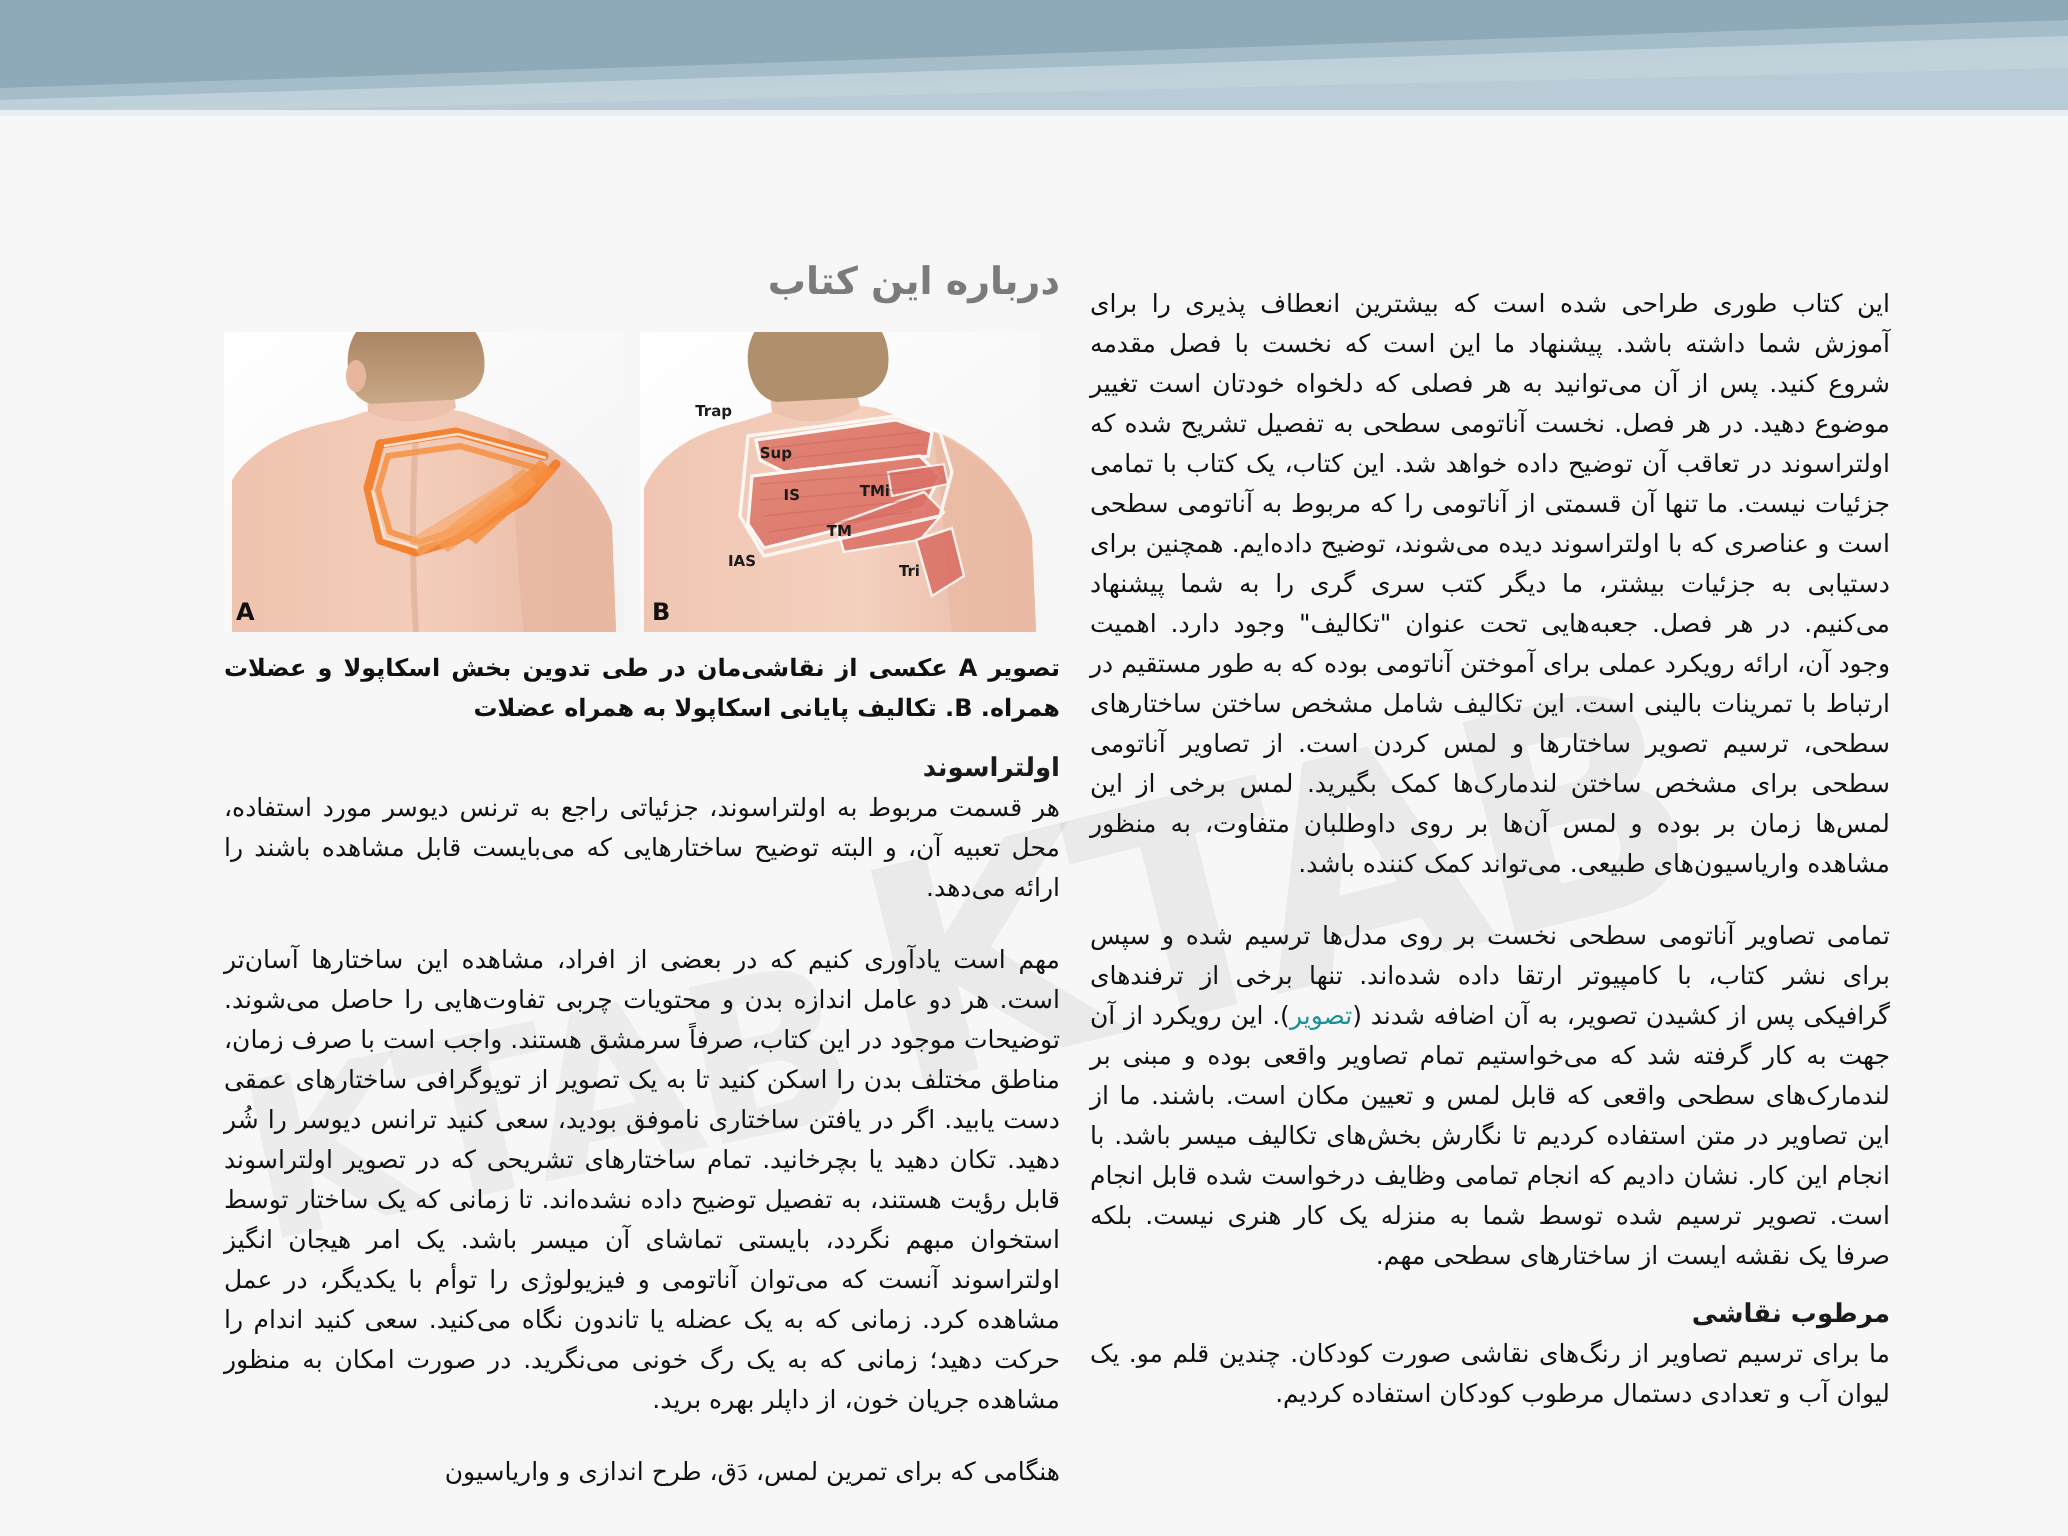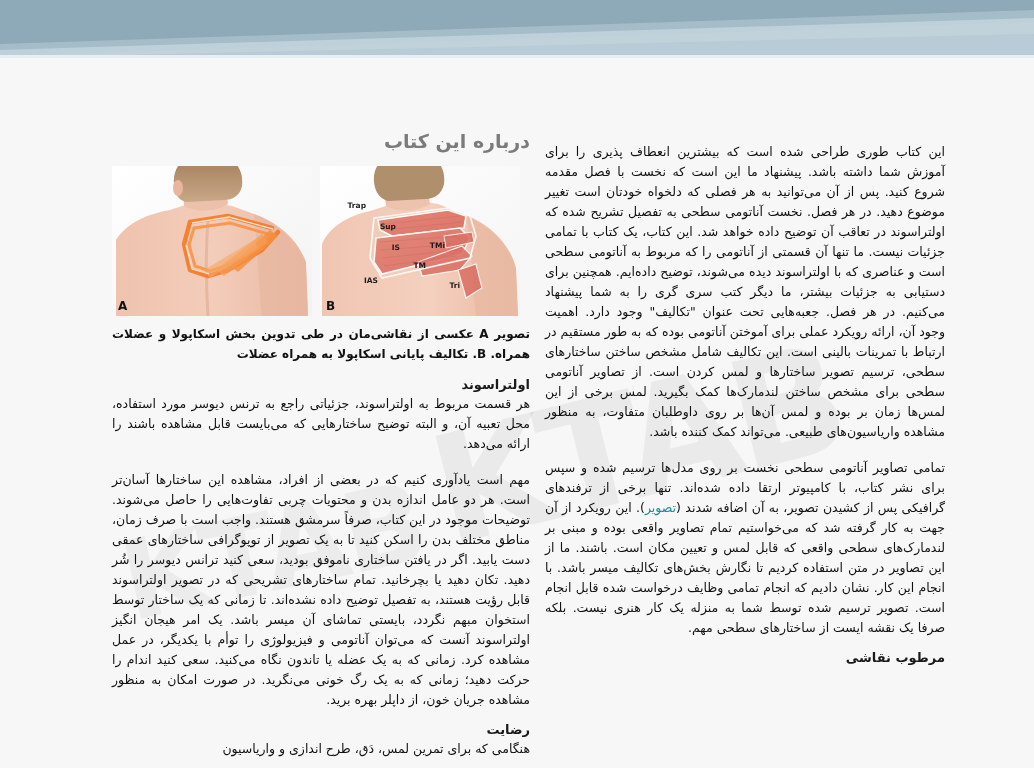--- a/index.html
+++ b/index.html
@@ -250,30 +250,30 @@
     </div>
 
     <div class="caption">
       <span>تصویر </span><span class="ltr">A</span><span> عکسی از نقاشی‌مان در طی تدوین بخش اسکاپولا و عضلات همراه. </span><span class="ltr">B</span><span>. تکالیف پایانی اسکاپولا به همراه عضلات</span>
     </div>
 
     <h2 class="sec">اولتراسوند</h2>
     <p class="body">هر قسمت مربوط به اولتراسوند، جزئیاتی راجع به ترنس دیوسر مورد استفاده، محل تعبیه آن، و البته توضیح ساختارهایی که می‌بایست قابل مشاهده باشند را ارائه می‌دهد.</p>
     <p class="body">مهم است یادآوری کنیم که در بعضی از افراد، مشاهده این ساختارها آسان‌تر است. هر دو عامل اندازه بدن و محتویات چربی تفاوت‌هایی را حاصل می‌شوند. توضیحات موجود در این کتاب، صرفاً سرمشق هستند. واجب است با صرف زمان، مناطق مختلف بدن را اسکن کنید تا به یک تصویر از توپوگرافی ساختارهای عمقی دست یابید. اگر در یافتن ساختاری ناموفق بودید، سعی کنید ترانس دیوسر را شُر دهید. تکان دهید یا بچرخانید. تمام ساختارهای تشریحی که در تصویر اولتراسوند قابل رؤیت هستند، به تفصیل توضیح داده نشده‌اند. تا زمانی که یک ساختار توسط استخوان مبهم نگردد، بایستی تماشای آن میسر باشد. یک امر هیجان انگیز اولتراسوند آنست که می‌توان آناتومی و فیزیولوژی را توأم با یکدیگر، در عمل مشاهده کرد. زمانی که به یک عضله یا تاندون نگاه می‌کنید. سعی کنید اندام را حرکت دهید؛ زمانی که به یک رگ خونی می‌نگرید. در صورت امکان به منظور مشاهده جریان خون، از داپلر بهره برید.</p>
 
-    <h2 class="sec">رضایت</h2>
     <p class="body">هنگامی که برای تمرین لمس، دَق، طرح اندازی و واریاسیون</p>
 
   </div>
 
   <div class="col-right">
 
     <p class="body">این کتاب طوری طراحی شده است که بیشترین انعطاف پذیری را برای آموزش شما داشته باشد. پیشنهاد ما این است که نخست با فصل مقدمه شروع کنید. پس از آن می‌توانید به هر فصلی که دلخواه خودتان است تغییر موضوع دهید. در هر فصل. نخست آناتومی سطحی به تفصیل تشریح شده که اولتراسوند در تعاقب آن توضیح داده خواهد شد. این کتاب، یک کتاب با تمامی جزئیات نیست. ما تنها آن قسمتی از آناتومی را که مربوط به آناتومی سطحی است و عناصری که با اولتراسوند دیده می‌شوند، توضیح داده‌ایم. همچنین برای دستیابی به جزئیات بیشتر، ما دیگر کتب سری گری را به شما پیشنهاد می‌کنیم. در هر فصل. جعبه‌هایی تحت عنوان "تکالیف" وجود دارد. اهمیت وجود آن، ارائه رویکرد عملی برای آموختن آناتومی بوده که به طور مستقیم در ارتباط با تمرینات بالینی است. این تکالیف شامل مشخص ساختن ساختارهای سطحی، ترسیم تصویر ساختارها و لمس کردن است. از تصاویر آناتومی سطحی برای مشخص ساختن لندمارک‌ها کمک بگیرید. لمس برخی از این لمس‌ها زمان بر بوده و لمس آن‌ها بر روی داوطلبان متفاوت، به منظور مشاهده واریاسیون‌های طبیعی. می‌تواند کمک کننده باشد.</p>
 
     <p class="body">
       <span>تمامی تصاویر آناتومی سطحی نخست بر روی مدل‌ها ترسیم شده و سپس برای نشر کتاب، با کامپیوتر ارتقا داده شده‌اند. تنها برخی از ترفندهای گرافیکی پس از کشیدن تصویر، به آن اضافه شدند (</span><span class="ref">تصویر</span><span>). این رویکرد از آن جهت به کار گرفته شد که می‌خواستیم تمام تصاویر واقعی بوده و مبنی بر لندمارک‌های سطحی واقعی که قابل لمس و تعیین مکان است. باشند. ما از این تصاویر در متن استفاده کردیم تا نگارش بخش‌های تکالیف میسر باشد. با انجام این کار. نشان دادیم که انجام تمامی وظایف درخواست شده قابل انجام است. تصویر ترسیم شده توسط شما به منزله یک کار هنری نیست. بلکه صرفا یک نقشه ایست از ساختارهای سطحی مهم.</span>
     </p>
 
     <h2 class="sec">مرطوب نقاشی</h2>
+    <p class="body">ما برای ترسیم تصاویر از رنگ‌های نقاشی صورت کودکان. چندین قلم مو. یک لیوان آب و تعدادی دستمال مرطوب کودکان استفاده کردیم.</p>
 
   </div>
 
 </div>
 
 </body></html>

